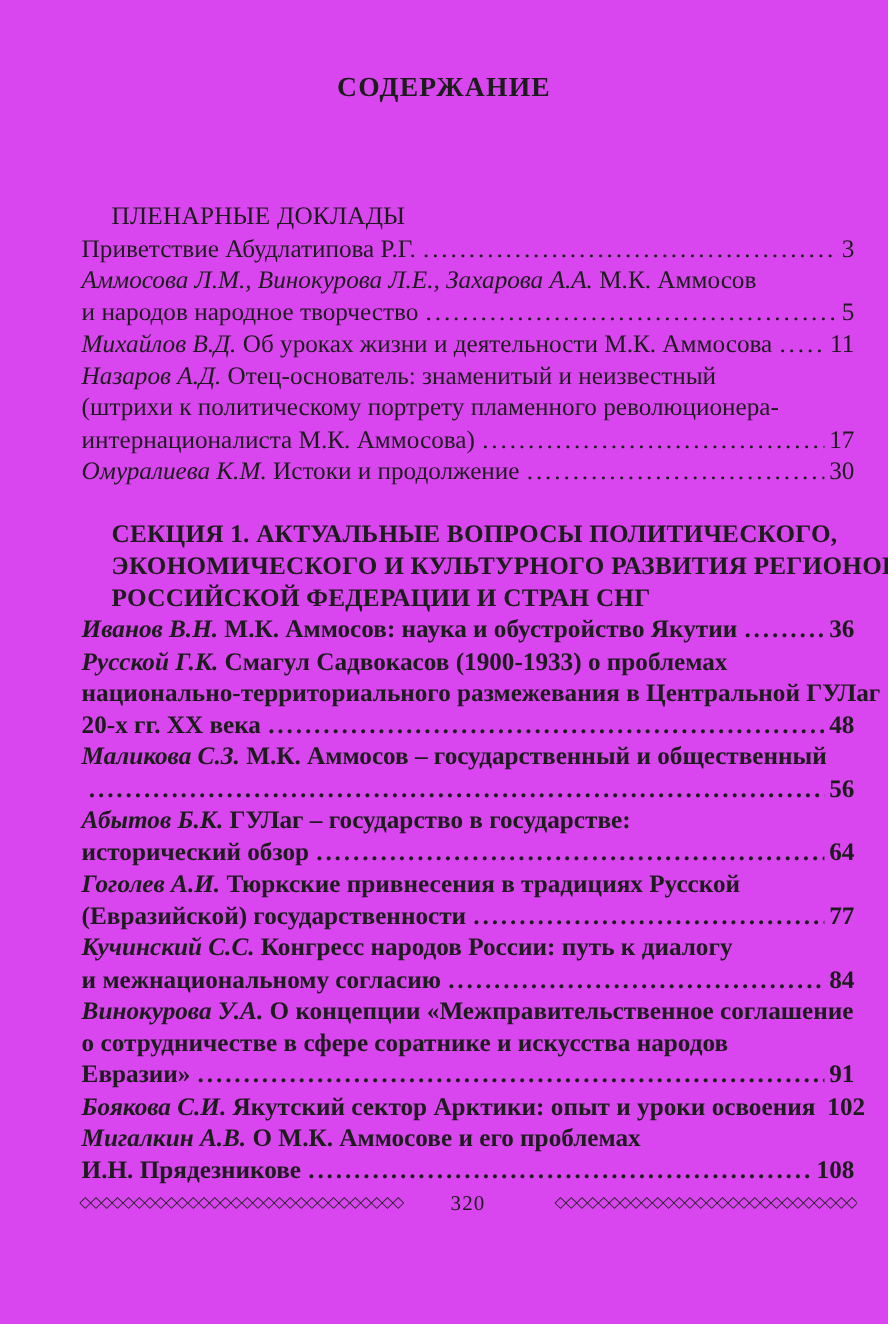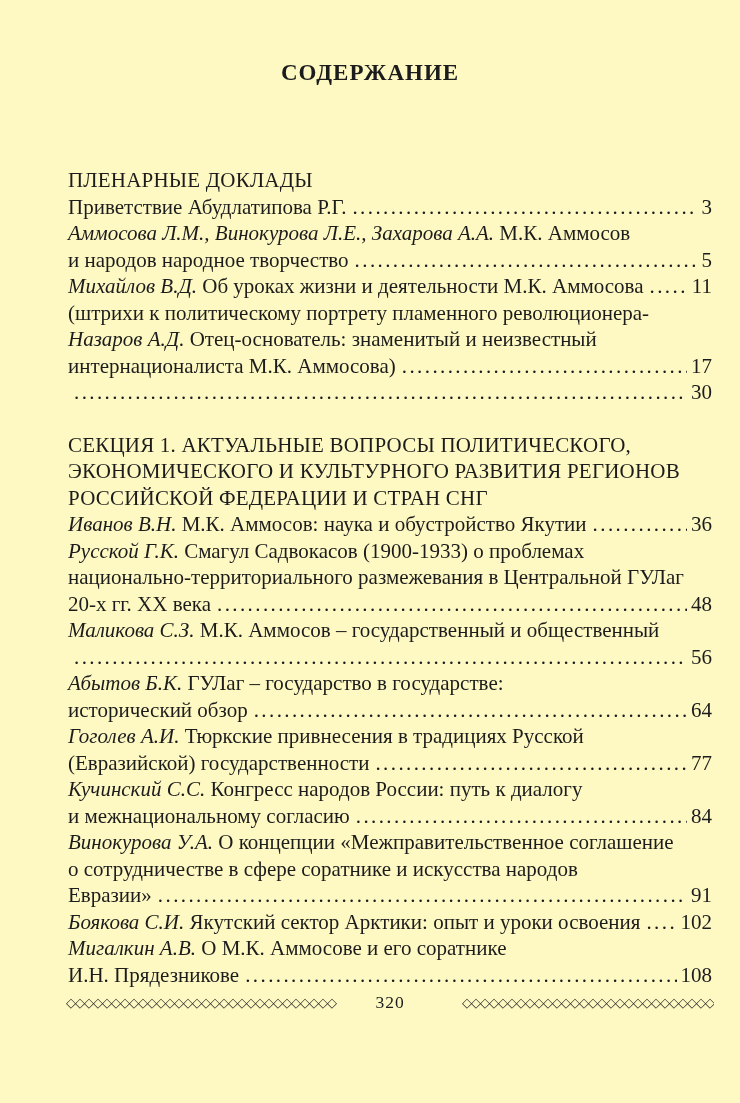--- a/index.html
+++ b/index.html
@@ -4,47 +4,49 @@
 <style>
   html, body {
     margin: 0;
     padding: 0;
     background: #fdfdfc;
   }
   .page {
     position: relative;
     width: 740px;
     height: 1103px;
-    background: #fef9c3;
+    background: #d946ef;
     color: #1c1c1c;
     font-family: "Liberation Serif", serif;
     overflow: hidden;
   }
   .doc-title {
     margin: 0;
     padding-top: 60px;
     text-align: center;
     font-size: 23px;
     line-height: 25px;
     font-weight: bold;
     letter-spacing: 1px;
   }
   .toc {
     margin: 82px 28px 0 68px; 
   }
   .section + .section {
     margin-top: 26px;
+    font-weight: bold;
   }
   .line {
     font-size: 21px;
     line-height: 26.5px;
     white-space: nowrap;
   }
   .line.heading {
     letter-spacing: 0.2px;
+    margin-left: 25px;
   }
   .leader-line {
     display: flex;
     align-items: flex-start;
   }
   .leader-line .text {
     flex: none;
   }
   .it {
     font-style: italic;
@@ -114,30 +116,31 @@
           </div>
         </div>
         <div class="entry">
           <div class="line leader-line">
             <span class="text"><span class="it">Михайлов В.Д.</span><span> Об уроках жизни и деятельности М.К. Аммосова </span></span>
             <span class="dots">................................................................................................................................................................</span>
             <span class="pageno">11</span>
           </div>
         </div>
         <div class="entry">
+          <div class="line"><span class="text"><span class="it">Назаров А.Д.</span><span> Отец-основатель: знаменитый и неизвестный</span></span></div>
           <div class="line"><span class="text"><span>(штрихи к политическому портрету пламенного революционера-</span></span></div>
-          <div class="line"><span class="text"><span class="it">Назаров А.Д.</span><span> Отец-основатель: знаменитый и неизвестный</span></span></div>
           <div class="line leader-line">
             <span class="text"><span>интернационалиста М.К. Аммосова) </span></span>
             <span class="dots">................................................................................................................................................................</span>
             <span class="pageno">17</span>
           </div>
         </div>
         <div class="entry">
           <div class="line leader-line">
+            <span class="text"><span class="it">Омуралиева К.М.</span><span> Истоки и продолжение </span></span>
             <span class="dots">................................................................................................................................................................</span>
             <span class="pageno">30</span>
           </div>
         </div>
       </div>
       <div class="section">
         <div class="line heading">СЕКЦИЯ 1. АКТУАЛЬНЫЕ ВОПРОСЫ ПОЛИТИЧЕСКОГО,</div>
         <div class="line heading">ЭКОНОМИЧЕСКОГО И КУЛЬТУРНОГО РАЗВИТИЯ РЕГИОНОВ</div>
         <div class="line heading">РОССИЙСКОЙ ФЕДЕРАЦИИ И СТРАН СНГ</div>
         <div class="entry">
@@ -197,21 +200,21 @@
           </div>
         </div>
         <div class="entry">
           <div class="line leader-line">
             <span class="text"><span class="it">Боякова С.И.</span><span> Якутский сектор Арктики: опыт и уроки освоения </span></span>
             <span class="dots">................................................................................................................................................................</span>
             <span class="pageno">102</span>
           </div>
         </div>
         <div class="entry">
-          <div class="line"><span class="text"><span class="it">Мигалкин А.В.</span><span> О М.К. Аммосове и его соратнике</span></span></div>
+          <div class="line"><span class="text"><span class="it">Мигалкин А.В.</span><span> О М.К. Аммосове и его проблемах</span></span></div>
           <div class="line leader-line">
             <span class="text"><span>И.Н. Прядезникове </span></span>
             <span class="dots">................................................................................................................................................................</span>
             <span class="pageno">108</span>
           </div>
         </div>
       </div>
     </main>
 
   <footer class="footer">

